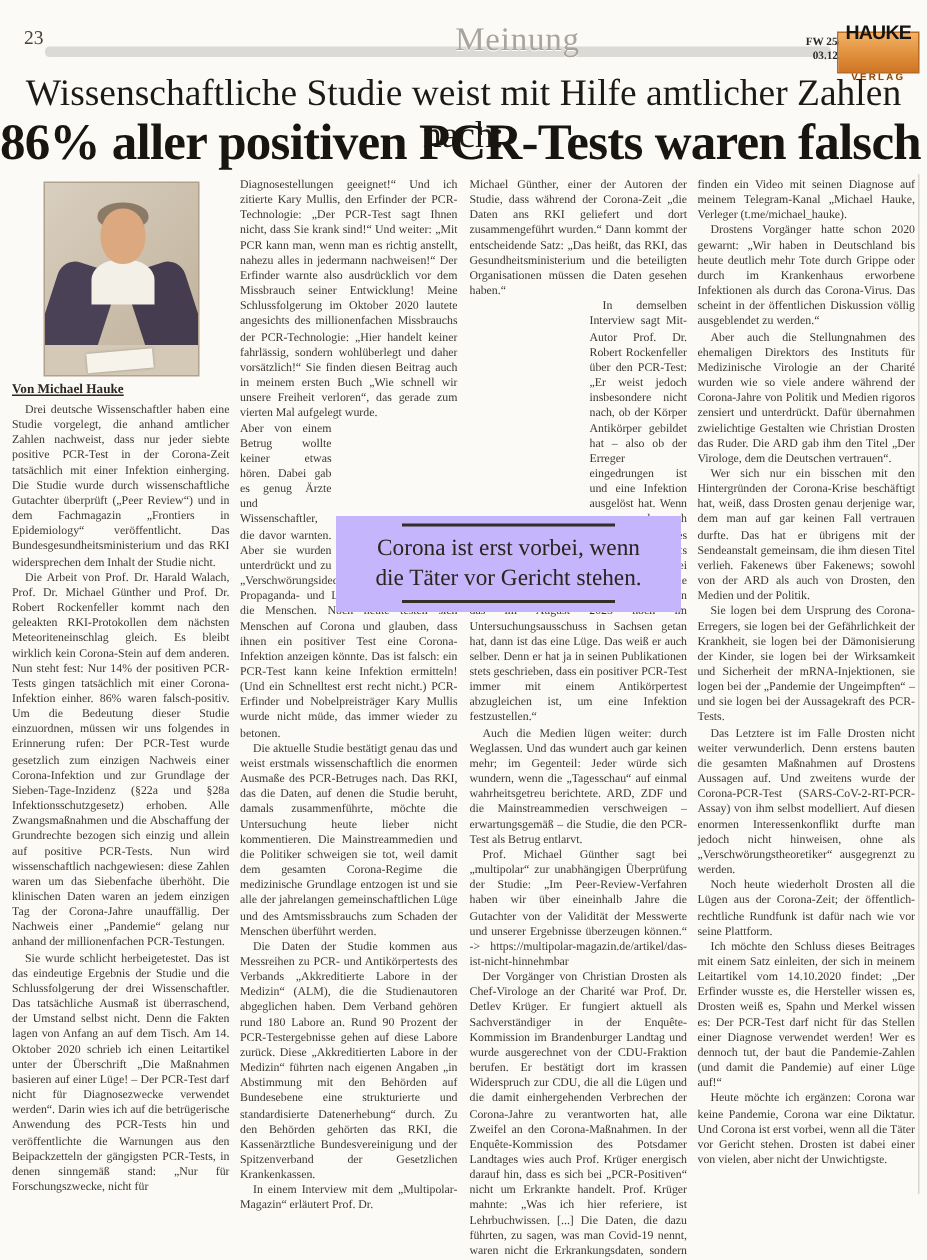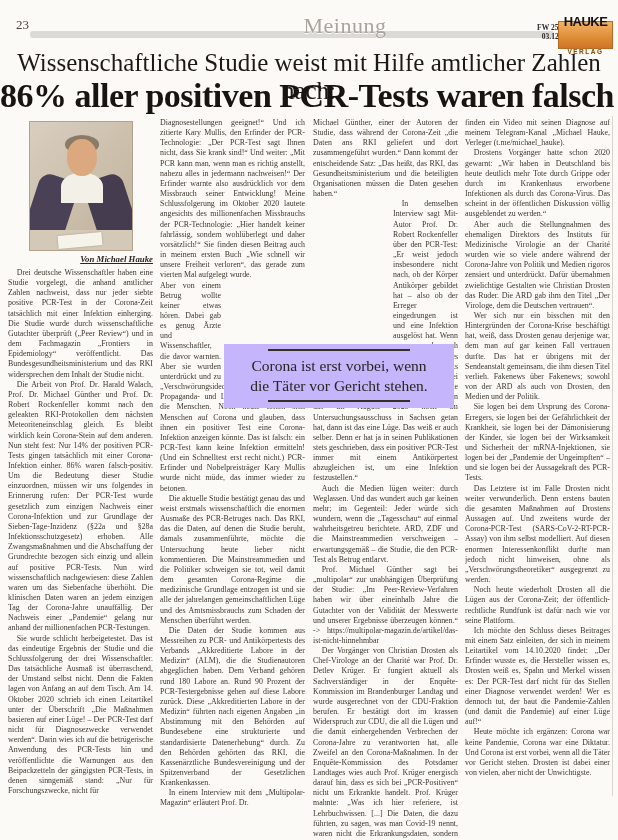--- a/index.html
+++ b/index.html
@@ -45,21 +45,21 @@
   .photo{width:104px;height:130px;margin:3px auto 3px;position:relative;overflow:hidden;
     background:linear-gradient(135deg,#d9cfc0 0%,#c9bca8 60%,#bfb09a 100%);
     border:1px solid #b3a28b;box-sizing:border-box;}
   .ph-hair{position:absolute;left:35px;top:13px;width:34px;height:18px;background:#8b7b66;border-radius:50% 50% 45% 45%;}
   .ph-head{position:absolute;left:37px;top:17px;width:30px;height:37px;background:#dca87f;border-radius:48%;}
   .ph-shirt{position:absolute;left:31px;top:51px;width:42px;height:30px;background:#f3f0e8;border-radius:45% 45% 0 0;}
   .ph-jl{position:absolute;left:2px;top:54px;width:40px;height:60px;background:#4a4156;transform:rotate(18deg);border-radius:12px 4px 0 0;}
   .ph-jr{position:absolute;right:2px;top:54px;width:40px;height:60px;background:#453c50;transform:rotate(-18deg);border-radius:4px 12px 0 0;}
   .ph-desk{position:absolute;left:0;bottom:0;width:104px;height:20px;background:#d4c8b6;}
   .ph-paper{position:absolute;left:28px;bottom:3px;width:44px;height:13px;background:#f6f3ea;transform:rotate(-5deg);box-shadow:0 0 2px rgba(0,0,0,.25);}
-  .byline{text-align:right;font-weight:bold;text-decoration:underline;font-size:8.8px;line-height:11px;margin:1px 0 3px;color:#2e2721;font-style:italic;}
+  .byline{text-align:left;font-weight:bold;text-decoration:underline;font-size:8.8px;line-height:11px;margin:1px 0 3px;color:#2e2721;}
   
   .cut-r{float:right;width:80px;height:70px;margin:28px 0 2px 4px;}
   .cut-l{float:left;width:76px;height:72px;margin:124px 4px 2px 0;}
   
   .pullquote{
     position:absolute;left:224px;top:344px;width:230px;
     background:#c4b5fd;text-align:center;padding:3px 0 4px;
   }
   .pq-rule{width:142px;height:2px;background:#352e26;margin:2px auto;}
   .pq-text{font-size:15.5px;line-height:19.5px;color:#2c251e;padding:3px 0;}

